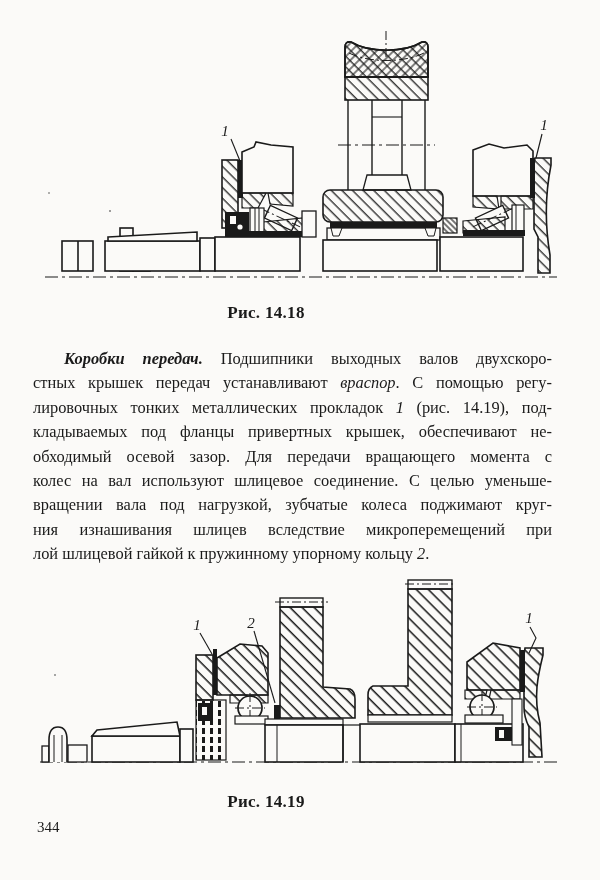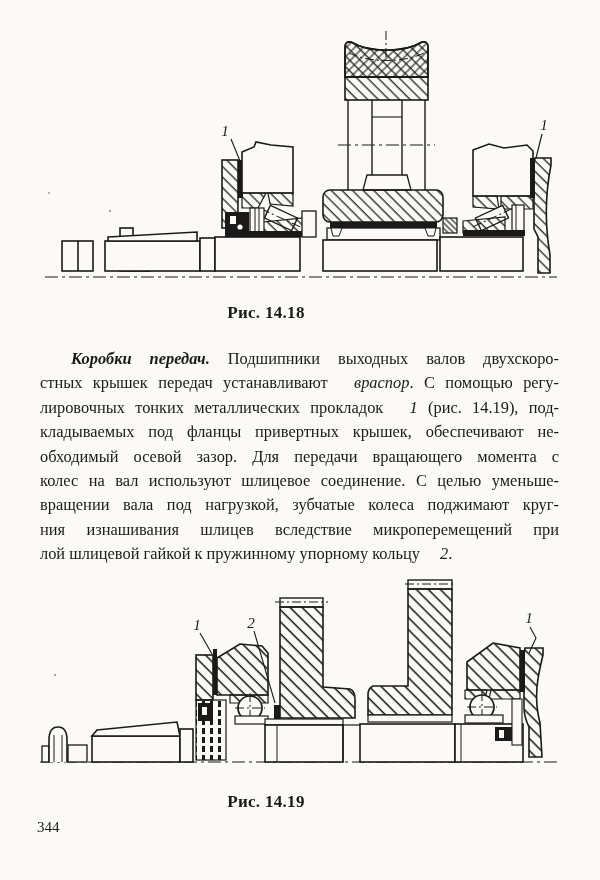--- a/index.html
+++ b/index.html
@@ -7,27 +7,27 @@
     position:relative; width:600px; height:880px;
     background:#fbfaf8; overflow:hidden;
     font-family:"Liberation Serif","DejaVu Serif",serif;
     color:#1a1a1a;
   }
   .fig { position:absolute; }
   .caption { position:absolute; width:532px; text-align:center;
              font-weight:700; font-size:17px; letter-spacing:.3px; }
   .caption.c1 { top:303px; }
   .caption.c2 { top:792px; }
-  .para { position:absolute; left:40px; top:347px; width:519px;
+  .para { position:absolute; left:33px; top:347px; width:519px;
           font-size:16.4px; line-height:24.4px; }
   .pline { text-align:justify; text-align-last:justify; }
   .pline.nojust { text-align-last:auto; }
   .pline.indent { text-indent:31px; }
   .pline .bi { font-weight:700; font-style:italic; }
-  .pline .i  { font-style:italic;margin-left:16px; }
+  .pline .i  { font-style:italic; }
   .pagenum { position:absolute; left:37px; top:819px; font-size:15px; }
   svg text { font-family:"Liberation Serif","DejaVu Serif",serif;
              font-style:italic; font-size:15px; fill:#1a1a1a; }
   .cdash { stroke-dasharray:13 4 3 4; }
   .cdash2 { stroke-dasharray:9 3 2 3; }
 </style>
 </head>
 <body>
 
 <div class="page">

